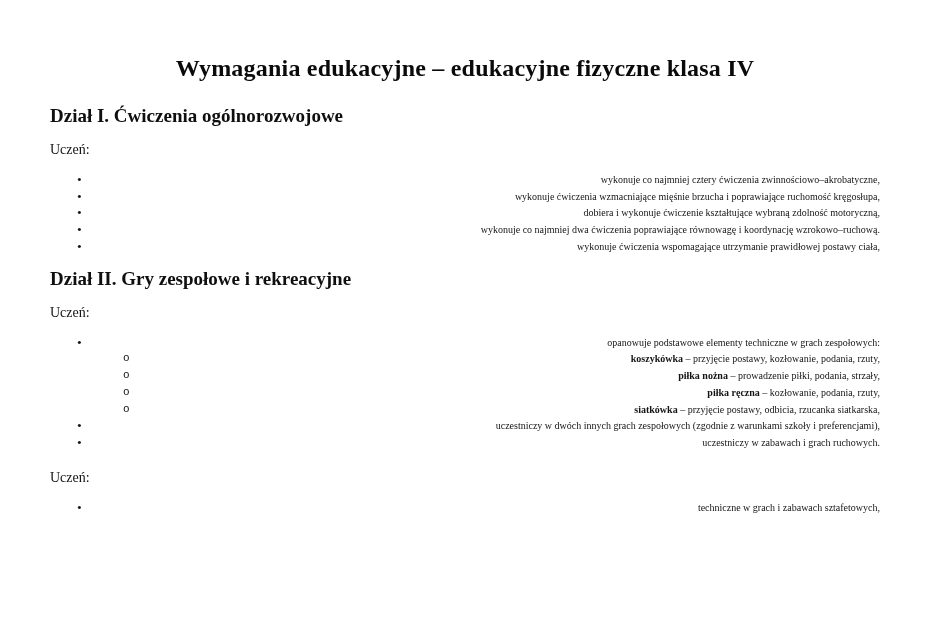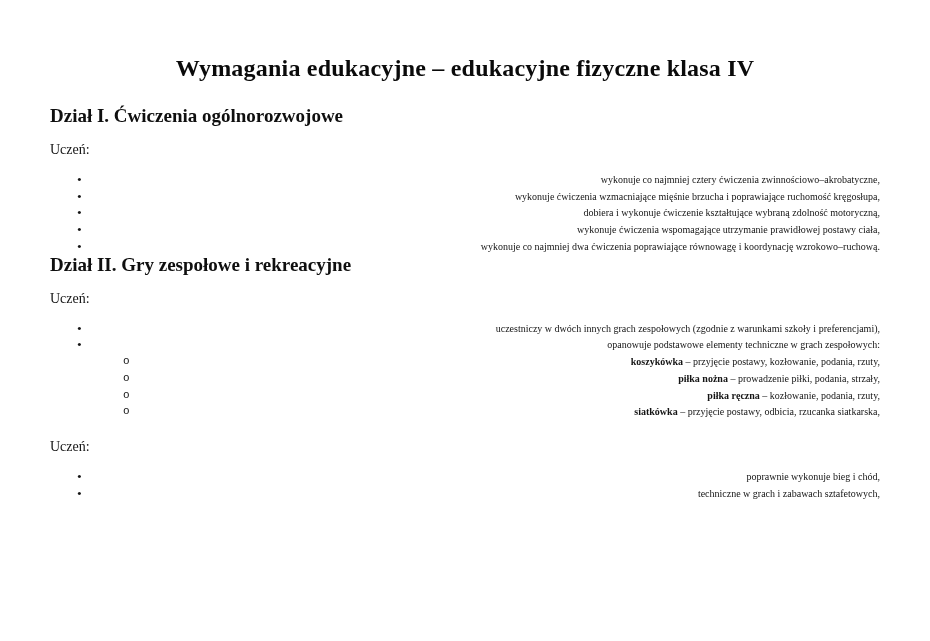--- a/index.html
+++ b/index.html
@@ -19,21 +19,21 @@
   }
   .doc-title {
     margin-top: 54px;
     text-align: center;
     font-size: 24px;
     line-height: 1.2;
     font-weight: bold;
     color: #0a0a0a;
     letter-spacing: 0.2px;
   }
-  .section { }
+  .section { margin-top: 14px; }
   .section:first-of-type { margin-top: 24px; }
   .section-heading {
     font-size: 19px;
     line-height: 17px;
     font-weight: bold;
     color: #0f0f0f;
   }
   .section-intro {
     margin-top: 17px;
     font-size: 14px;
@@ -91,48 +91,48 @@
   <section class="section">
     <h2 class="section-heading">Dział I. Ćwiczenia ogólnorozwojowe</h2>
     <p class="section-intro">Uczeń:</p>
     <ul class="bullet-list">
   <li class="bullet-item"><span class="bullet-text">wykonuje co najmniej cztery ćwiczenia zwinnościowo–akrobatyczne,</span></li>
 
   <li class="bullet-item"><span class="bullet-text">wykonuje ćwiczenia wzmacniające mięśnie brzucha i poprawiające ruchomość kręgosłupa,</span></li>
 
   <li class="bullet-item"><span class="bullet-text">dobiera i wykonuje ćwiczenie kształtujące wybraną zdolność motoryczną,</span></li>
 
+  <li class="bullet-item"><span class="bullet-text">wykonuje co najmniej dwa ćwiczenia poprawiające równowagę i koordynację wzrokowo–ruchową.</span></li>
+
   <li class="bullet-item"><span class="bullet-text">wykonuje ćwiczenia wspomagające utrzymanie prawidłowej postawy ciała,</span></li>
-
-  <li class="bullet-item"><span class="bullet-text">wykonuje co najmniej dwa ćwiczenia poprawiające równowagę i koordynację wzrokowo–ruchową.</span></li>
 </ul>
   </section>
 
   <section class="section">
     <h2 class="section-heading">Dział II. Gry zespołowe i rekreacyjne</h2>
     <p class="section-intro">Uczeń:</p>
     <ul class="bullet-list">
-  <li class="bullet-item"><span class="bullet-text">uczestniczy w dwóch innych grach zespołowych (zgodnie z warunkami szkoły i preferencjami),</span></li>
-
   <li class="bullet-item"><span class="bullet-text">opanowuje podstawowe elementy techniczne w grach zespołowych:</span><ul class="sub-list">
   <li class="sub-item"><span class="sub-term">koszykówka</span><span class="sub-rest"> – przyjęcie postawy, kozłowanie, podania, rzuty,</span></li>
 
   <li class="sub-item"><span class="sub-term">piłka nożna</span><span class="sub-rest"> – prowadzenie piłki, podania, strzały,</span></li>
 
   <li class="sub-item"><span class="sub-term">piłka ręczna</span><span class="sub-rest"> – kozłowanie, podania, rzuty,</span></li>
 
   <li class="sub-item"><span class="sub-term">siatkówka</span><span class="sub-rest"> – przyjęcie postawy, odbicia, rzucanka siatkarska,</span></li>
 </ul></li>
 
+  <li class="bullet-item"><span class="bullet-text">uczestniczy w dwóch innych grach zespołowych (zgodnie z warunkami szkoły i preferencjami),</span></li>
+
+  <li class="bullet-item"><span class="bullet-text">uczestniczy w zabawach i grach ruchowych.</span></li>
 </ul>
   </section>
 
   <section class="section">
     <p class="section-intro">Uczeń:</p>
     <ul class="bullet-list">
-  <li class="bullet-item"><span class="bullet-text">poprawnie wykonuje bieg i chód,</span></li>
 
   <li class="bullet-item"><span class="bullet-text">techniczne w grach i zabawach sztafetowych,</span></li>
 
 </ul>
   </section>
 </div>
 </div>
 
 </body></html>

